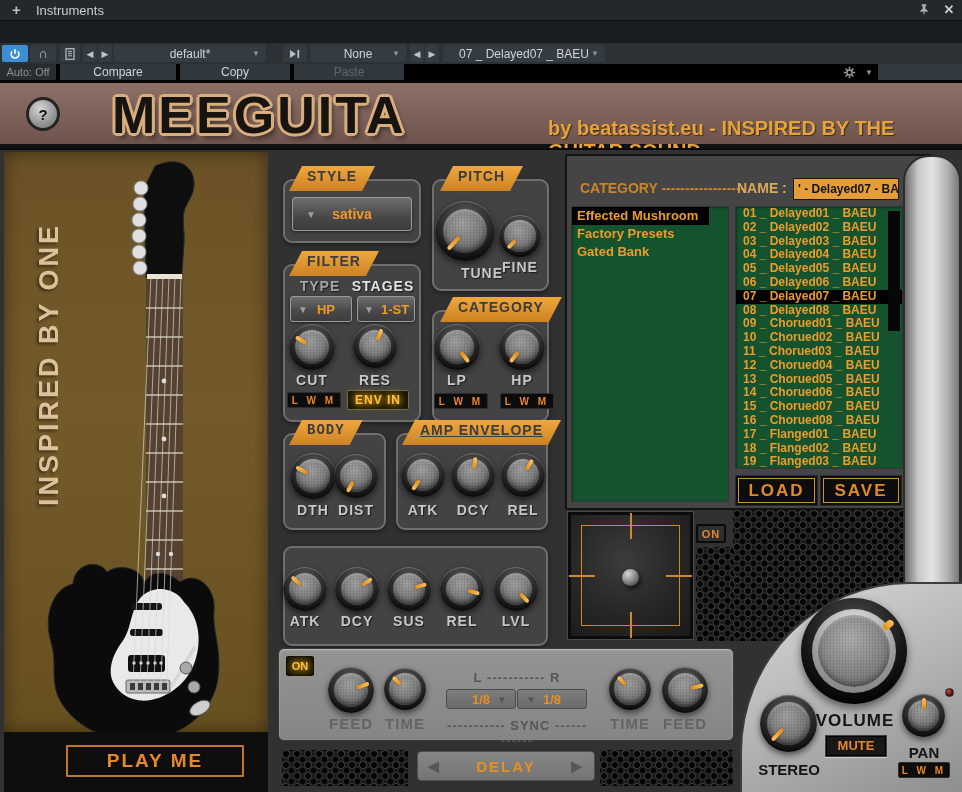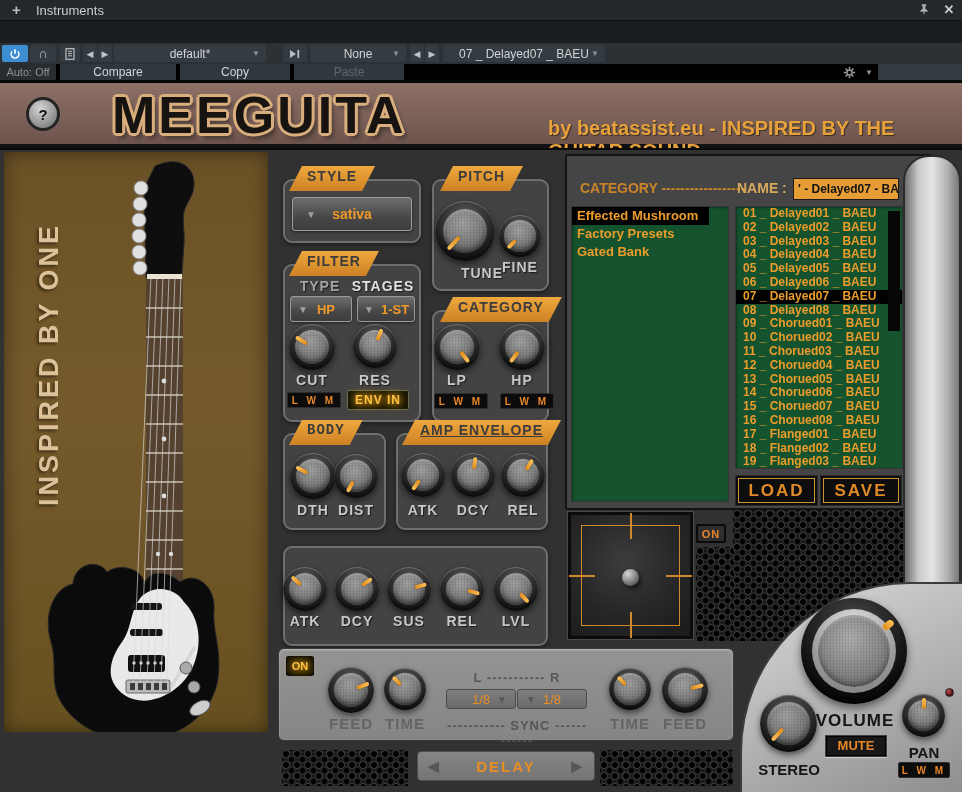--- a/index.html
+++ b/index.html
@@ -83,21 +83,21 @@
 
   .grille{position:absolute;background:
     radial-gradient(circle at 4px 4px,#000 2.7px,#505050 3.3px,transparent 4px) 0 0/11px 11px repeat,
     radial-gradient(circle at 4px 4px,#000 2.7px,#505050 3.3px,transparent 4px) 5.5px 5.5px/11px 11px repeat,
     #161616;}
 
   
   .delay-panel{left:278px;top:498px;width:456px;height:93px;background:linear-gradient(180deg,#949494,#858585);border:1px solid #3a3a3a;border-radius:6px;box-shadow:inset 0 1px 2px rgba(255,255,255,.4);}
   .dlabel{position:absolute;font-weight:bold;color:#646464;font-size:15px;letter-spacing:1px;text-align:center;}
   .dsmall{position:absolute;font-weight:bold;color:#565656;font-size:13px;text-align:center;letter-spacing:1px;}
-  .syncbox{position:absolute;background:linear-gradient(180deg,#7e7e7e,#6a6a6a);border:1px solid #4c4c4c;border-radius:3px;display:flex;align-items:center;color:#e88e22;font-weight:normal;font-size:13px;}
+  .syncbox{position:absolute;background:linear-gradient(180deg,#7e7e7e,#6a6a6a);border:1px solid #4c4c4c;border-radius:3px;display:flex;align-items:center;color:#e88e22;font-weight:bold;font-size:13px;}
   .syncbox .tri{color:#555;font-size:10px;}
   .delay-select{position:absolute;left:417px;top:601px;width:178px;height:30px;background:linear-gradient(180deg,#868686,#747474);border:1px solid #4f4f4f;border-radius:4px;display:flex;align-items:center;justify-content:center;color:#e88e22;font-weight:bold;font-size:15px;letter-spacing:2px;}
   .delay-select .arr{position:absolute;color:#575757;font-size:14px;}
 
   
   .wheel{left:903px;top:5px;width:58px;height:487px;border-radius:26px 26px 14px 14px;background:linear-gradient(90deg,#6e6e6e,#c9c9c9 25%,#e4e4e4 50%,#b3b3b3 78%,#787878);border:2px solid #2c2c2c;}
   .master{left:740px;top:432px;width:222px;height:212px;background:linear-gradient(155deg,#dadada,#b9b9b9 45%,#8e8e8e);border-top:2px solid #3c3c3c;border-left:2px solid #3c3c3c;border-top-left-radius:170px;}
   .mlabel{position:absolute;font-weight:bold;color:#141414;text-align:center;}
   .mute-btn{position:absolute;left:83px;top:151px;width:62px;height:22px;background:#181818;border:1px solid #3e3e3e;box-shadow:inset 0 0 0 1px #000,0 1px 1px rgba(255,255,255,.4);color:#e8872a;font-weight:bold;font-size:13px;text-align:center;line-height:20px;}
   .led{position:absolute;left:203px;top:104px;width:9px;height:9px;border-radius:50%;background:radial-gradient(circle at 35% 30%,#c05050,#5c1212 60%,#2d0707);border:1px solid #222;}
@@ -273,20 +273,23 @@
           <line x1="147" y1="124" x2="129" y2="531"></line>
             <line x1="153" y1="124" x2="136" y2="531"></line>
           <line x1="159" y1="124" x2="143" y2="531"></line>
             <line x1="165" y1="124" x2="150" y2="531"></line>
           <line x1="171" y1="124" x2="157" y2="531"></line>
             <line x1="177" y1="124" x2="163" y2="531"></line>
         </g>
       </svg>
     </div>
 
+    <div class="abs play-strip">
+      <div class="play-btn">PLAY ME</div>
+    </div>
 
     <div class="gpanel" style="left:283px;top:29px;width:138px;height:64px;"></div>
     <div class="gtab" style="left:289px;top:16px;">STYLE</div>
     <div class="sel" style="left:292px;top:47px;width:120px;height:34px;font-size:14px;justify-content:center;">
       <span class="tri" style="position:absolute;left:13px;">▼</span>
       <span>sativa</span>
     </div>
 
     <div class="gpanel" style="left:432px;top:29px;width:117px;height:112px;"></div>
     <div class="gtab" style="left:440px;top:16px;">PITCH</div>

